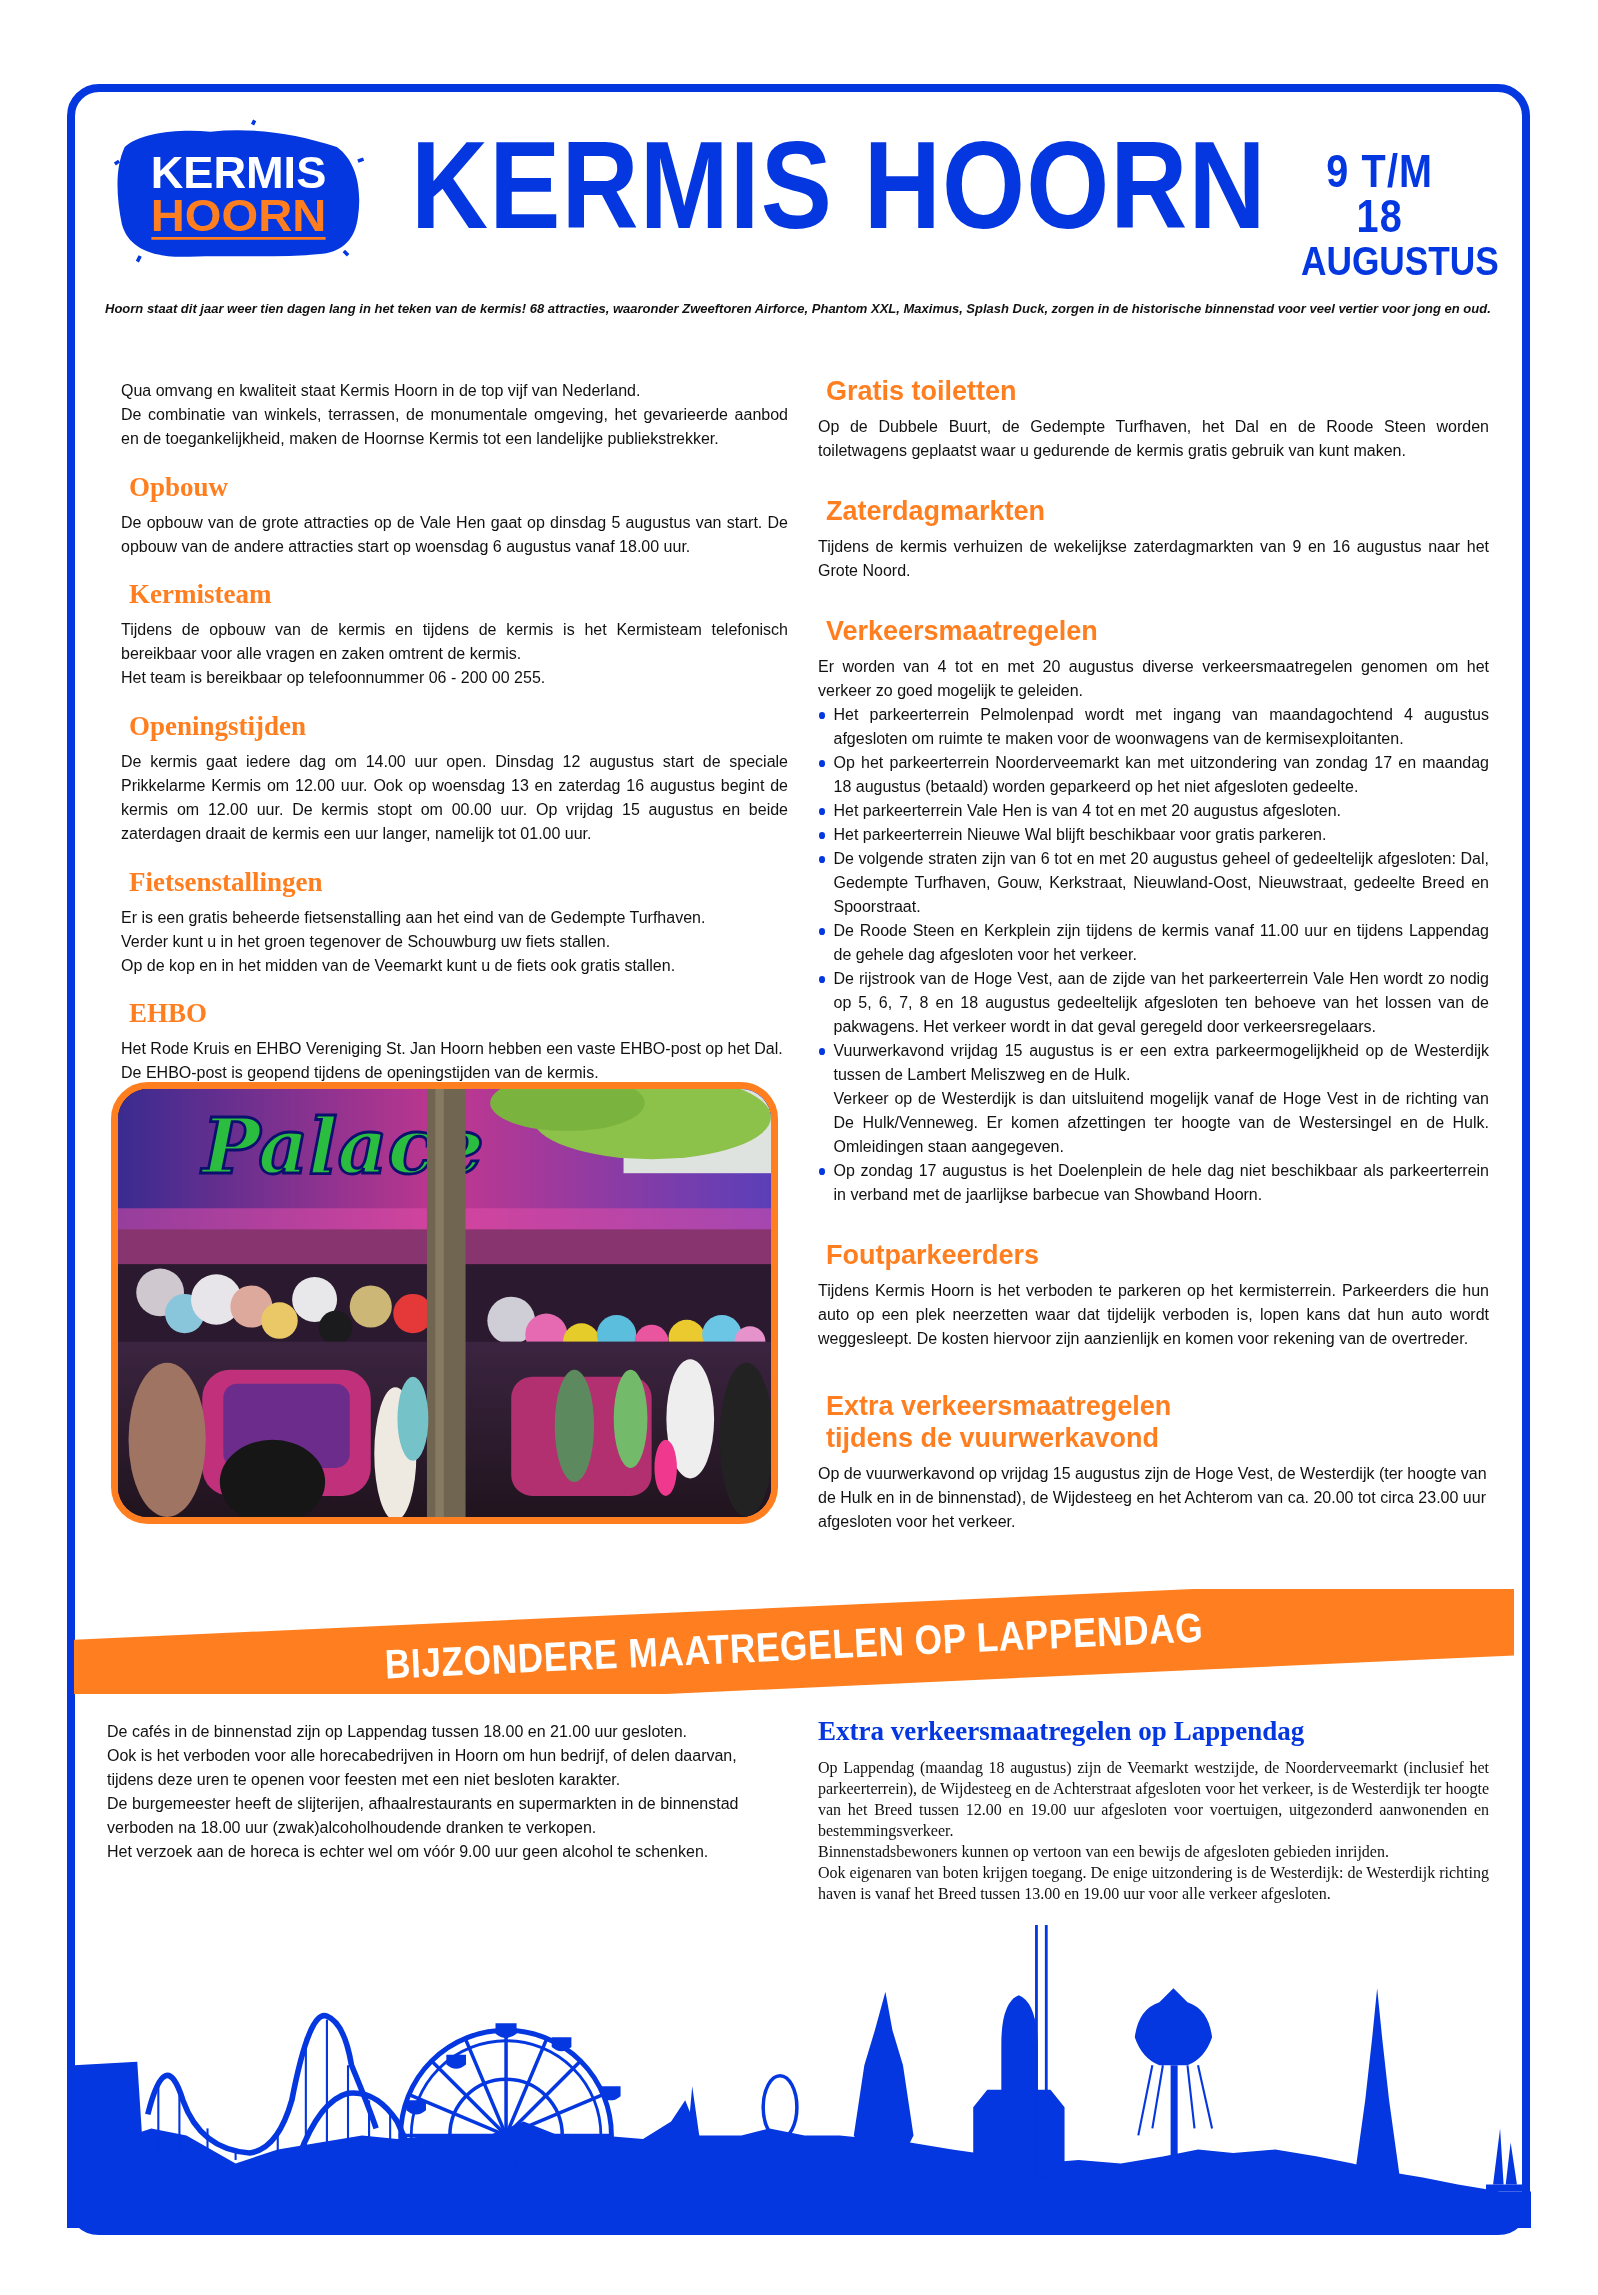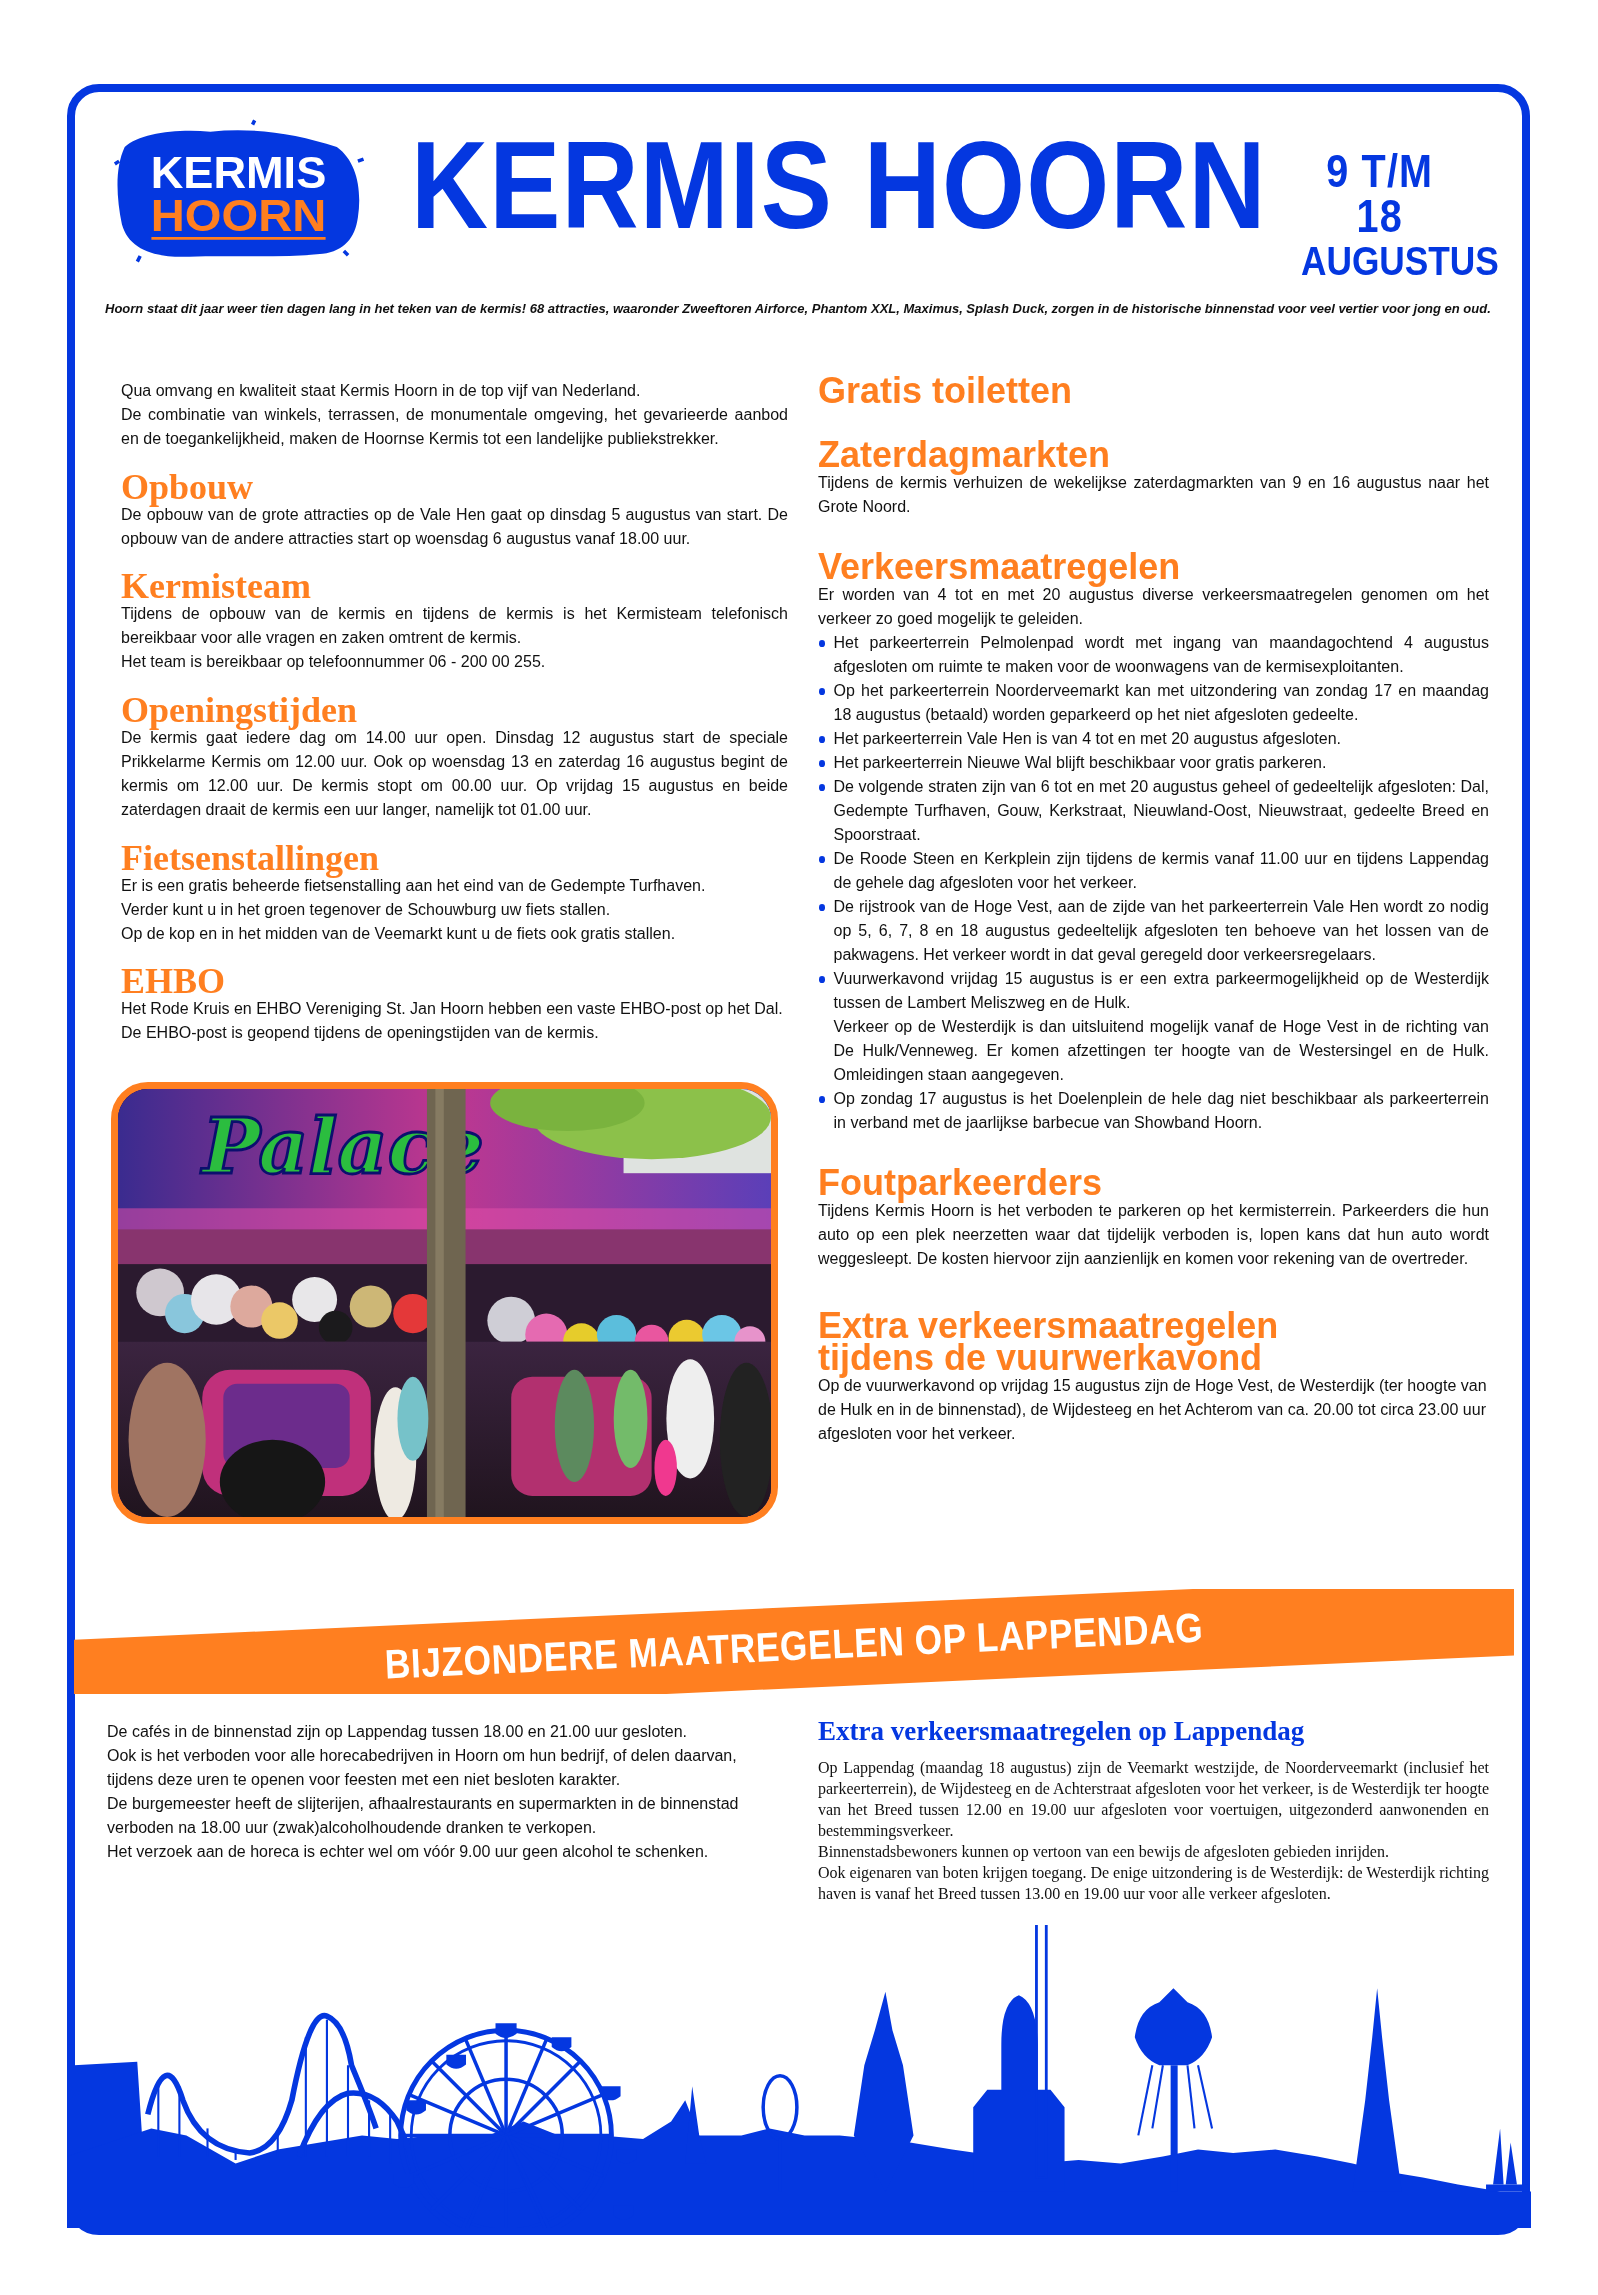--- a/index.html
+++ b/index.html
@@ -10,21 +10,21 @@
   .title{position:absolute;left:411px;top:119px;font-family:"Liberation Sans",sans-serif;font-weight:900;font-size:124px;line-height:133px;color:#0437e0;letter-spacing:1.4px;transform:scaleX(0.86);transform-origin:left top;white-space:nowrap;}
   .dates{position:absolute;left:1301px;top:149px;width:183px;text-align:center;color:#0437e0;font-weight:900;line-height:45px;transform:scaleX(0.86);transform-origin:left top;}
   .dates .d1{font-size:46px;display:block;letter-spacing:1.4px;}
   .dates .d2{font-size:41px;display:block;}
   .intro{position:absolute;left:105px;top:295px;width:1391px;font-weight:bold;font-size:13px;line-height:27px;color:#111;font-style:italic;}
   .col{position:absolute;font-size:16px;line-height:24px;color:#111;}
   .col.left{left:121px;top:379px;width:667px;}
   .col.right{left:818px;top:375px;width:671px;}
   .col p{margin:0;text-align:justify;}
   .col p.nj{text-align:left;}
-  h2.sec{margin:0;color:#ff7f20;font-size:36px;line-height:32px;font-weight:bold;}
+  h2.sec{margin:8px;color:#ff7f20;font-size:27px;line-height:32px;font-weight:bold;}
   .left h2.sec{margin-top:19.7px;font-family:Liberation Serif, serif;}
   .right h2.sec{margin-top:32px;}
   .right h2.sec.first{margin-top:0;}
   ul.bul{list-style:none;margin:0;padding:0;}
   ul.bul li{position:relative;padding-left:15.5px;text-align:justify;}
   ul.bul li::before{content:"";position:absolute;left:0.7px;top:9px;width:6.3px;height:7px;border-radius:50%;background:#0437e0;}
   .photo{position:absolute;left:111px;top:1082px;width:653px;height:428px;border:7px solid #ff7f20;border-radius:37px;overflow:hidden;background:#7b3fa0;}
   .photo svg{width:100%;height:100%;display:block;}
   .banner{position:absolute;left:74px;top:1589px;width:1440px;height:105px;overflow:hidden;}
   .banner .band{position:absolute;left:-14px;top:17.6px;width:1475px;height:81px;background:#ff7f20;transform:rotate(-2.6deg);transform-origin:center;}
@@ -141,20 +141,21 @@
     <ellipse cx="650" cy="480" rx="28" ry="80" fill="#5c8a5e"></ellipse>
     <ellipse cx="730" cy="470" rx="24" ry="70" fill="#73bb6a"></ellipse>
     <ellipse cx="815" cy="470" rx="34" ry="85" fill="#eeeeee"></ellipse>
     <ellipse cx="780" cy="540" rx="16" ry="40" fill="#f0388f"></ellipse>
     <ellipse cx="895" cy="500" rx="38" ry="110" fill="#222222"></ellipse>
   </svg>
 </div>
 
 <div class="col right">
   <h2 class="sec first">Gratis toiletten</h2>
+  <p>Op de Dubbele Buurt, de Gedempte Turfhaven, het Dal en de Roode Steen worden toiletwagens geplaatst waar u gedurende de kermis gratis gebruik van kunt maken.</p>
 
   <h2 class="sec">Zaterdagmarkten</h2>
   <p>Tijdens de kermis verhuizen de wekelijkse zaterdagmarkten van 9 en 16 augustus naar het Grote Noord.</p>
 
   <h2 class="sec">Verkeersmaatregelen</h2>
   <p>Er worden van 4 tot en met 20 augustus diverse verkeersmaatregelen genomen om het verkeer zo goed mogelijk te geleiden.</p>
   <ul class="bul">
     <li>Het parkeerterrein Pelmolenpad wordt met ingang van maandagochtend 4 augustus afgesloten om ruimte te maken voor de woonwagens van de kermisexploitanten.</li>
     <li>Op het parkeerterrein Noorderveemarkt kan met uitzondering van zondag 17 en maandag 18 augustus (betaald) worden geparkeerd op het niet afgesloten gedeelte.</li>
     <li class="nj">Het parkeerterrein Vale Hen is van 4 tot en met 20 augustus afgesloten.</li>

